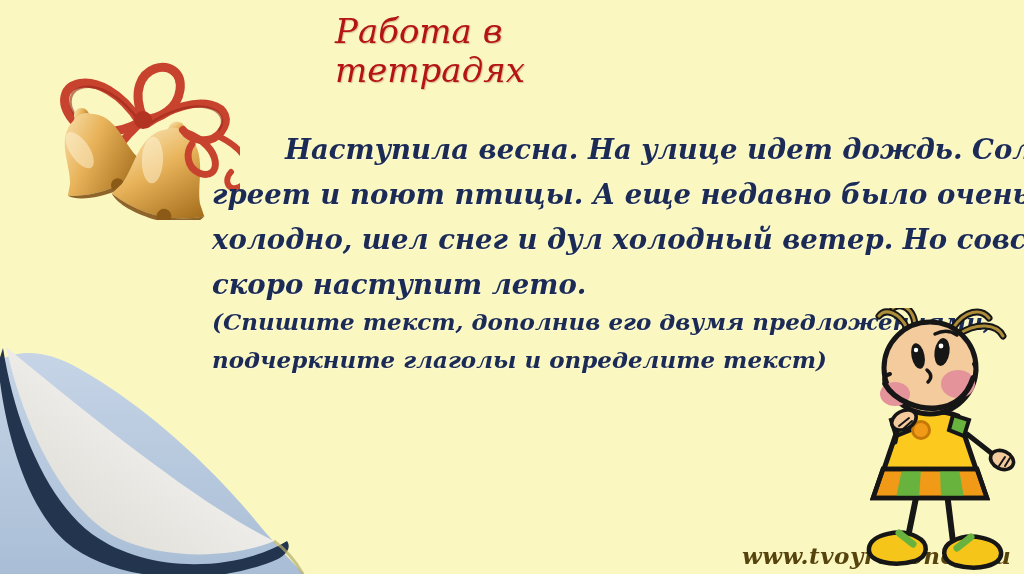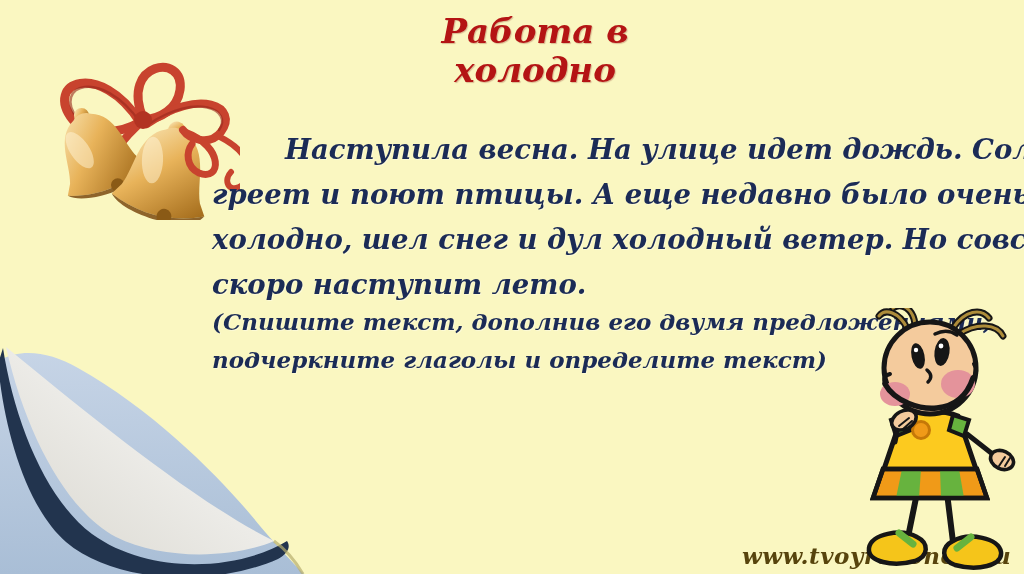--- a/index.html
+++ b/index.html
@@ -6,23 +6,23 @@
   body{
     width:1024px;height:574px;
     position:relative;overflow:hidden;
     background:#faf7c1;
     font-family:"DejaVu Serif", serif;
   }
   .abs{position:absolute;}
   
   .slide-title{
     left:335px;top:12px;width:400px;
-    text-align:center;
+    text-align:left;
     font-size:34px;line-height:39px;
-    font-weight:bold;font-style:italic;
+    font-weight:normal;font-style:italic;
     color:#b41414;
     text-shadow:1px 1px 1px rgba(120,0,0,.25);
     z-index:5;
   }
   
   .body-text{
     left:212px;top:127px;
     font-size:27.5px;line-height:45px;
     font-weight:bold;font-style:italic;
     color:#1b2b56;
@@ -51,21 +51,21 @@
   }
   .bells{left:25px;top:52px;z-index:4;}
   .character{left:855px;top:308px;z-index:6;}
   .curl{left:0;top:344px;z-index:2;}
 </style>
 </head>
 <body>
 
 <div class="abs slide-title">
   <div>Работа в</div>
-  <div>холодно</div>
+  <div>тетрадях</div>
 </div>
 
 <div class="abs body-text">
   <div class="line first">Наступила весна. На улице идет дождь. Солнце</div>
   <div class="line">греет и поют птицы. А еще недавно было очень</div>
   <div class="line">холодно, шел снег и дул холодный ветер. Но совсем</div>
   <div class="line">скоро наступит лето.</div>
 </div>
 
 <div class="abs note-text">

